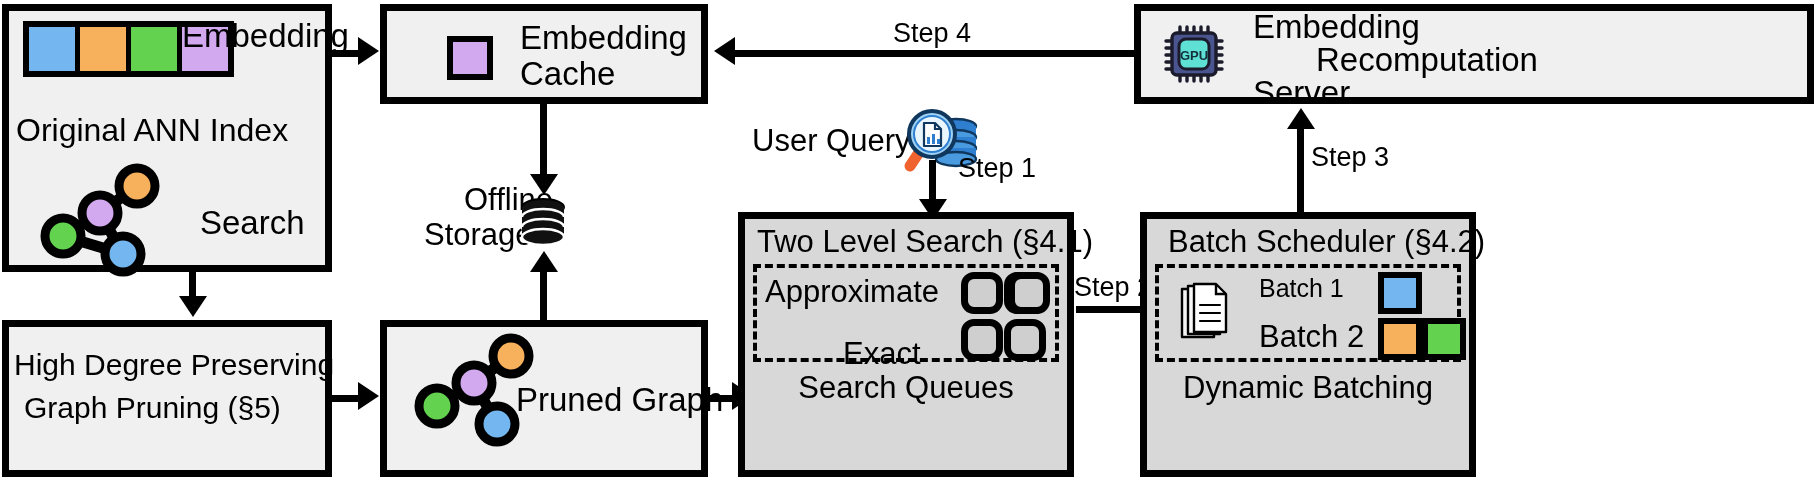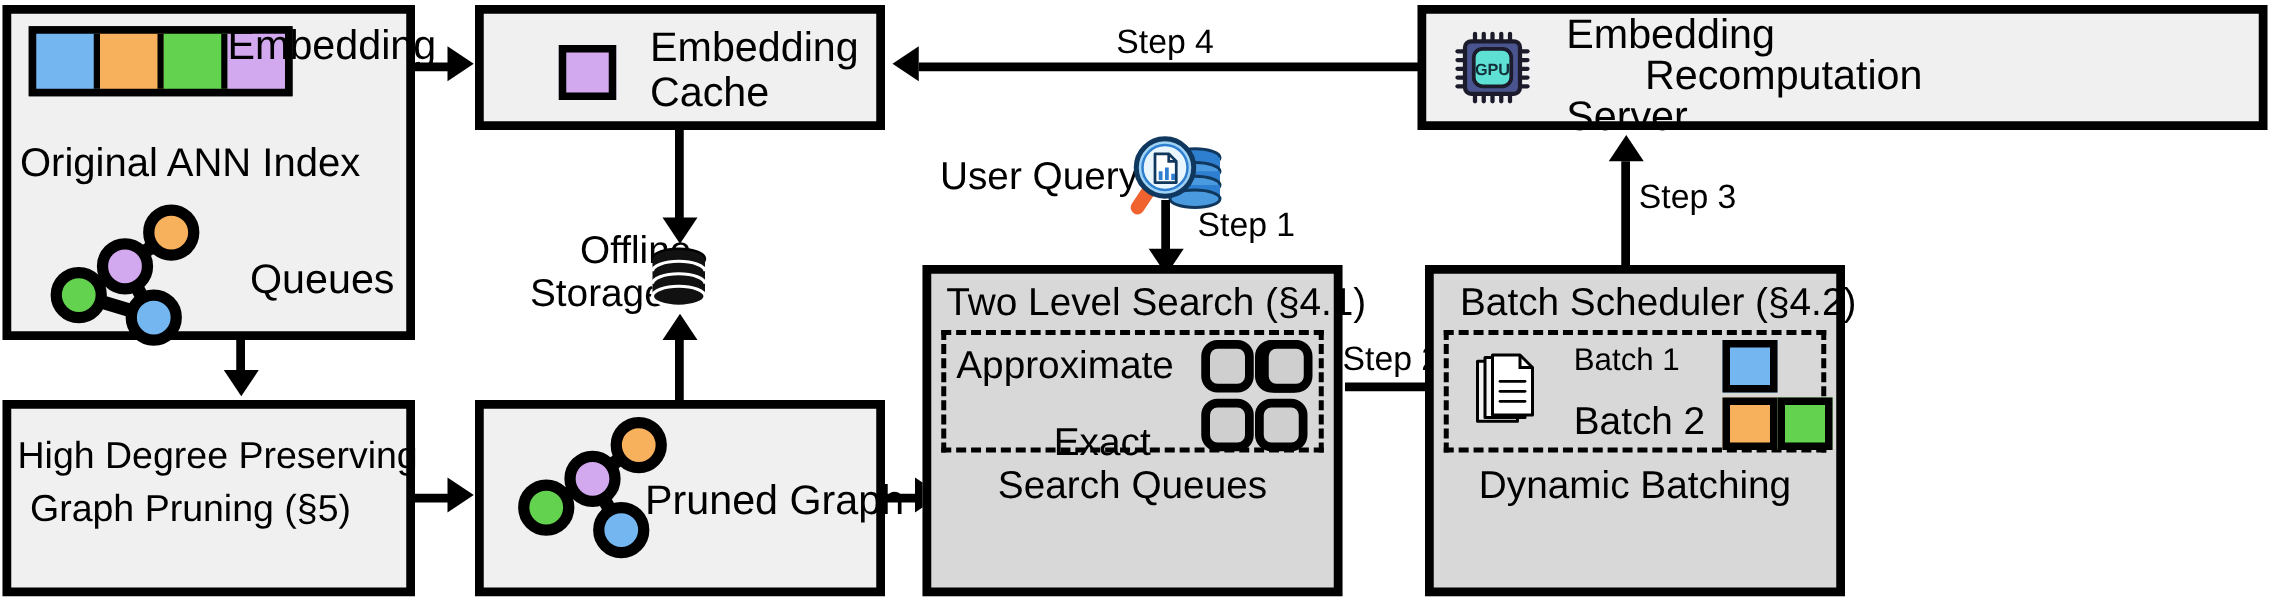--- a/index.html
+++ b/index.html
@@ -57,21 +57,21 @@
       <line x1="62" y1="45" x2="99" y2="18"></line>
       <line x1="25" y1="68" x2="85" y2="86"></line>
       <line x1="62" y1="45" x2="85" y2="86"></line>
     </g>
     <circle cx="99" cy="18" r="18" fill="#f7b05b" stroke="#000" stroke-width="9"></circle>
     <circle cx="62" cy="45" r="18" fill="#d2a8ef" stroke="#000" stroke-width="9"></circle>
     <circle cx="25" cy="68" r="18" fill="#62d24f" stroke="#000" stroke-width="9"></circle>
     <circle cx="85" cy="86" r="18" fill="#74b7f0" stroke="#000" stroke-width="9"></circle>
   </svg>
 
-  <div class="lbl" style="left:200px;top:205px;font-size:33px;">Queues</div>
+  <div class="lbl" style="left:200px;top:205px;font-size:33px;">Search</div>
 
   <div class="box" style="left:380px;top:4px;width:328px;height:100px;">
   </div>
   <div class="swatch" style="left:447px;top:36px;width:46px;height:44px;background:#d2a8ef;"></div>
   <div class="lbl" style="left:520px;top:20px;font-size:33px;">Embedding</div>
   <div class="lbl" style="left:520px;top:56px;font-size:33px;">Cache</div>
 
   <div class="hline" style="left:332px;top:50px;width:28px;"></div>
   <div class="ar-r" style="left:358px;top:37px;"></div>
 
@@ -184,21 +184,21 @@
       <path d="M24 19 h11 l6 6 v17 h-17 z" fill="#ffffff" stroke="#10385e" stroke-width="2.2" stroke-linejoin="round"></path>
       <path d="M35 19 v6 h6" fill="none" stroke="#10385e" stroke-width="2.2"></path>
       <rect x="27" y="33" width="3" height="7" fill="#2f7fd0"></rect>
       <rect x="32" y="30" width="3" height="10" fill="#2f7fd0"></rect>
       <rect x="37" y="35" width="3" height="5" fill="#2f7fd0"></rect>
     </g>
   </svg>
 
   <div class="vline" style="left:929px;top:160px;height:42px;"></div>
   <div class="ar-d" style="left:919px;top:199px;"></div>
-  <div class="lbl bold" style="left:958px;top:165px;font-size:27px;">Step 1</div>
+  <div class="lbl bold" style="left:958px;top:153px;font-size:27px;">Step 1</div>
 
   <div class="box shade" style="left:738px;top:212px;width:336px;height:265px;">
   </div>
   <div class="lbl" style="left:757px;top:225px;font-size:31px;">Two Level Search (§4.1)</div>
 
   <div class="dashed" style="left:753px;top:264px;width:306px;height:98px;"></div>
 
   <div class="lbl" style="left:765px;top:275px;font-size:31px;">Approximate</div>
   <div class="qslot" style="left:961px;top:272px;width:42px;height:42px;"></div>
   <div class="qslot" style="left:1004px;top:272px;width:42px;height:42px;"></div>

